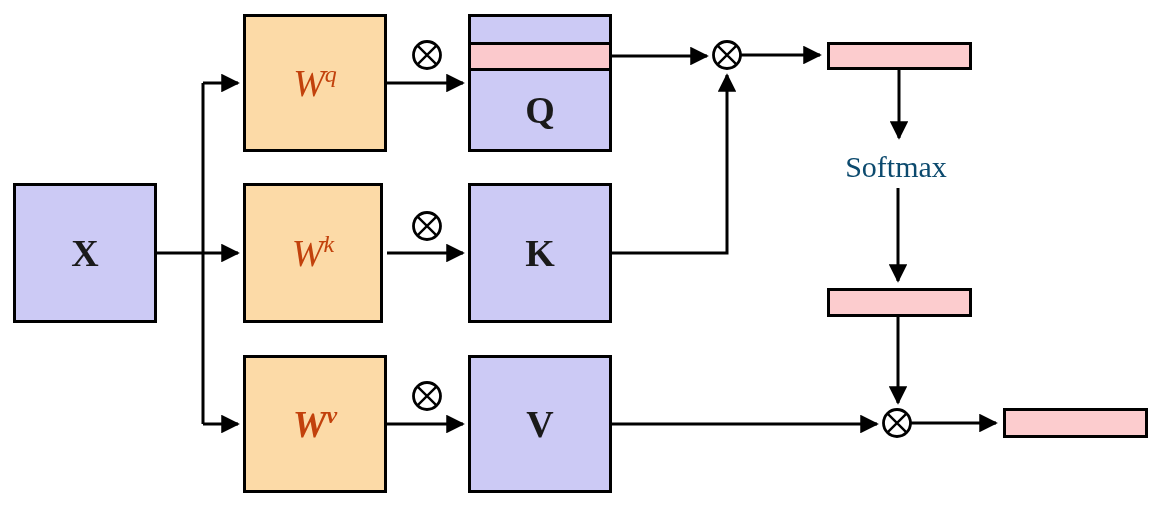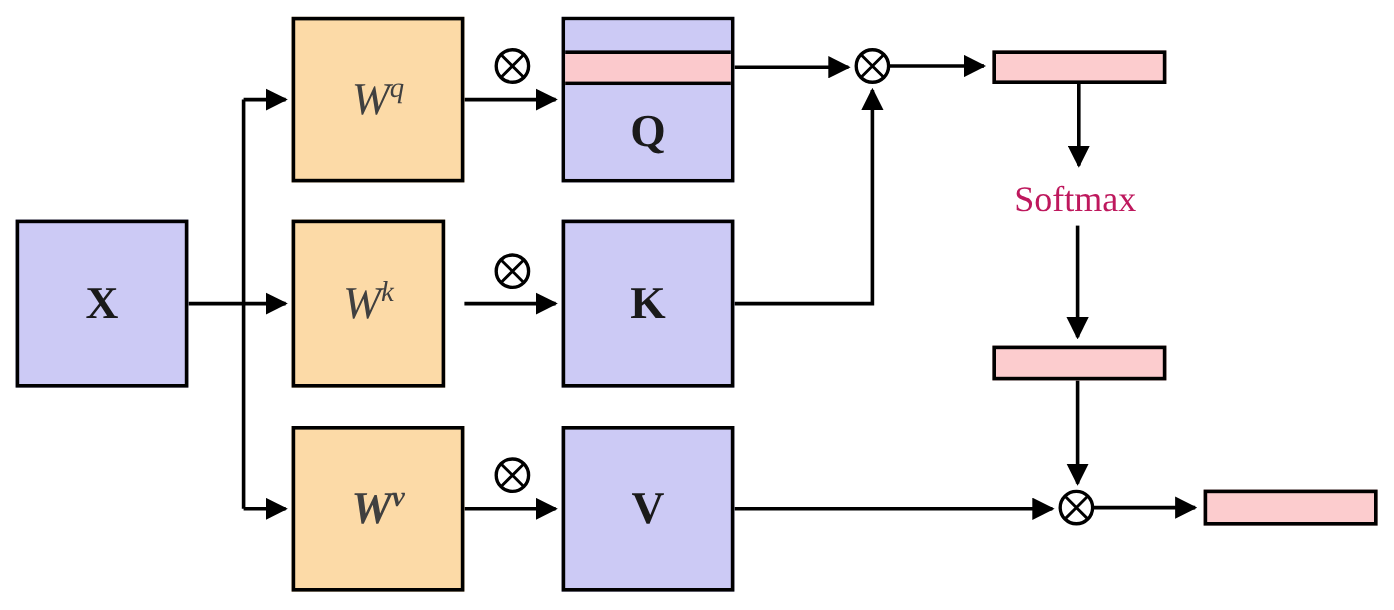--- a/index.html
+++ b/index.html
@@ -32,21 +32,21 @@
   .orange { background: #fcdaa7; }
   .pinkbar { background: #fcccce; }
   .boldlab {
     font-weight: bold;
     font-size: 38px;
     color: #1a1a1a;
     line-height: 1;
   }
   .wlab {
     font-size: 38px;
-    color: #404040;
+    color: #c2410c;
     line-height: 1;
     font-style: italic;
   }
   .wlab sup {
     font-size: 24px;
     font-style: italic;
     vertical-align: 14px;
     line-height: 0;
   }
   
@@ -78,21 +78,21 @@
     box-sizing: border-box;
     border: 3px solid #000;
   }
   #softmax-label {
     position: absolute;
     left: 810px;
     top: 150px;
     width: 172px;
     text-align: center;
     font-size: 30px;
-    color: #be185d;
+    color: #0c4a6e;
   }
 </style>
 </head>
 <body>
 
 <div id="canvas">
 
   <svg id="wires" width="1162" height="508" viewBox="0 0 1162 508" xmlns="http://www.w3.org/2000/svg">
     <defs>
       <marker id="ah" viewBox="0 0 10 10" refX="9" refY="5" markerWidth="6.2" markerHeight="6.2" orient="auto-start-reverse">
@@ -144,21 +144,21 @@
     </g>
   </svg>
 
   <div class="box purple" style="left:13px; top:183px; width:144px; height:140px;">
     <span class="boldlab">X</span>
   </div>
 
   <div class="box orange" style="left:243px; top:14px; width:144px; height:138px;">
     <span class="wlab"><i>W</i><sup>q</sup></span>
   </div>
-  <div class="box orange" style="left:243px; top:183px; width:128px; height:140px;">
+  <div class="box orange" style="left:243px; top:183px; width:140px; height:140px;">
     <span class="wlab"><i>W</i><sup>k</sup></span>
   </div>
   <div class="box orange" style="left:243px; top:355px; width:144px; height:138px;font-weight:bold;">
     <span class="wlab"><i>W</i><sup>v</sup></span>
   </div>
 
   <div id="query-box" class="box" style="left:468px; top:14px; width:144px; height:138px; background:#cccaf5;">
     <div class="q-top"></div>
     <div class="q-row"></div>
     <div class="q-body">

